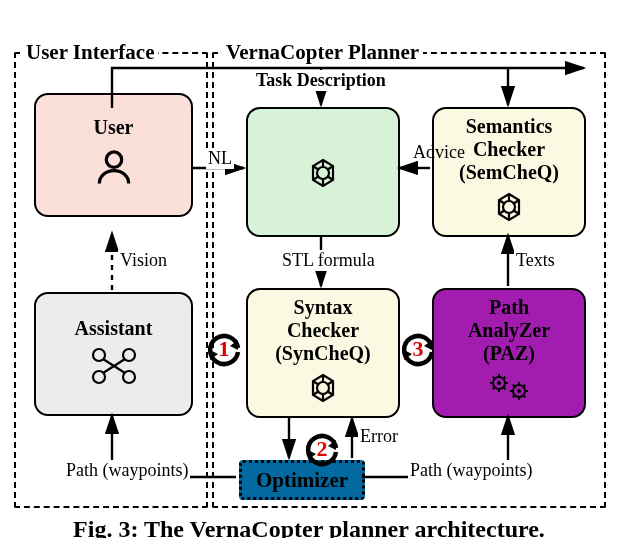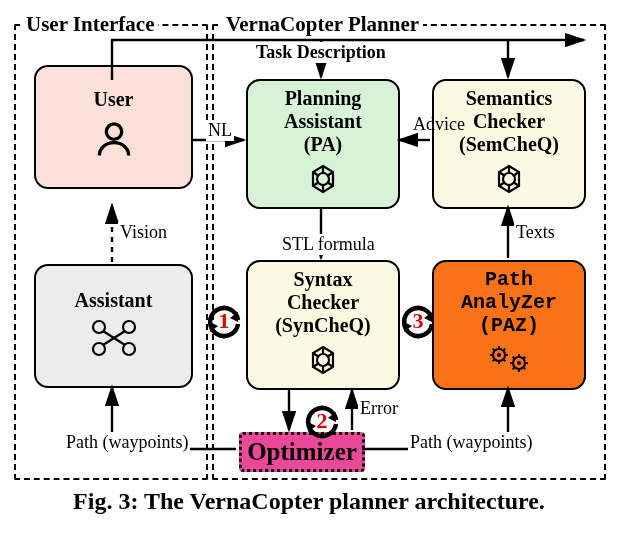--- a/index.html
+++ b/index.html
@@ -7,20 +7,21 @@
     padding: 12px;
     font-family: "Times New Roman", serif;
     background: #fff;
     width: 618px;
     box-sizing: border-box;
   }
   .canvas {
     position: relative;
     width: 594px;
     height: 470px;
+    margin-top: 28px;
   }
   .section-border {
     position: absolute;
     border: 2.5px dashed #000;
     border-radius: 2px;
   }
   .section-title {
     position: absolute;
     font-size: 21px;
     font-weight: bold;
@@ -43,23 +44,23 @@
   }
   .node .label { white-space: pre-line; }
   .node .icon { margin-top: 6px; }
   .optimizer {
     position: absolute;
     border: 3px dotted #000;
     border-radius: 4px;
     display: flex;
     align-items: center;
     justify-content: center;
-    font-size: 25px;
-    font-weight: bold;
-    background: #ec4899;
+    font-size: 21px;
+    font-weight: bold;
+    background: #0369a1;
   }
   .edge-label {
     position: absolute;
     font-size: 18px;
     background: #fff;
     padding: 0 2px;
   }
   svg.arrows {
     position: absolute;
     left: 0; top: 0;
@@ -115,23 +116,20 @@
           <circle cx="39" cy="9" r="6"></circle>
         <circle cx="9" cy="31" r="6"></circle>
           <circle cx="39" cy="31" r="6"></circle>
         <line x1="13" y1="13" x2="35" y2="27"></line>
         <line x1="13" y1="27" x2="35" y2="13"></line>
       </svg>
     </div>
   </div>
 
   <div class="node" style="left:234px; top:67px; width:150px; height:126px; background:#d8f2d8;">
-    <div class="label">Planning
-Assistant
-(PA)</div>
     <div class="icon">
       <svg width="34" height="34" viewBox="0 0 34 34">
           <g fill="none" stroke="#000" stroke-width="2.2">
         <path d="M17 4 27 10 27 24 17 30 7 24 7 10z"></path>
             <circle cx="17" cy="17" r="6"></circle>
         <path d="M17 4 L17 11 M27 10 L21 14 M27 24 L21 20 M17 30 L17 23 M7 24 L13 20 M7 10 L13 14"></path>
       </g>
         </svg>
     </div>
   </div>
@@ -159,21 +157,21 @@
       <svg width="34" height="34" viewBox="0 0 34 34">
           <g fill="none" stroke="#000" stroke-width="2.2">
         <path d="M17 4 27 10 27 24 17 30 7 24 7 10z"></path>
             <circle cx="17" cy="17" r="6"></circle>
         <path d="M17 4 L17 11 M27 10 L21 14 M27 24 L21 20 M17 30 L17 23 M7 24 L13 20 M7 10 L13 14"></path>
       </g>
         </svg>
     </div>
   </div>
 
-  <div class="node" style="left:420px; top:248px; width:150px; height:126px; background:#f97316;font-family:Liberation Mono, monospace;">
+  <div class="node" style="left:420px; top:248px; width:150px; height:126px; background:#a21caf;">
     <div class="label">Path
 AnalyZer
 (PAZ)</div>
     <div class="icon">
       <svg width="44" height="34" viewBox="0 0 44 34" fill="#000">
         <g transform="translate(12,12)">
             <circle r="6" fill="none" stroke="#000" stroke-width="2"></circle>
             <circle r="2"></circle>
           <g stroke="#000" stroke-width="2">
               <line x1="0" y1="-9" x2="0" y2="-6"></line>
@@ -241,21 +239,21 @@
       <path d="M100 250 L100 193"></path>
     </g>
 
     <circle cx="100" cy="68" r="0"></circle>
     <path d="M100 68 L100 47" stroke="#000" stroke-width="2.4"></path>
   </svg>
 
   <div class="edge-label" style="left:242px; top:30px;font-weight:bold;">Task Description</div>
   <div class="edge-label" style="left:194px; top:108px;">NL</div>
   <div class="edge-label" style="left:386px; top:102px; background:transparent;padding-left:15px;">Advice</div>
-  <div class="edge-label" style="left:268px; top:222px;text-align:right;">STL formula</div>
+  <div class="edge-label" style="left:268px; top:210px;text-align:right;">STL formula</div>
   <div class="edge-label" style="left:346px; top:386px;">Error</div>
   <div class="edge-label" style="left:502px; top:210px;">Texts</div>
   <div class="edge-label" style="left:396px; top:420px;">Path (waypoints)</div>
   <div class="edge-label" style="left:52px; top:420px;">Path (waypoints)</div>
   <div class="edge-label" style="left:106px; top:210px;">Vision</div>
 
   <div class="cycle-badge" style="left:192px; top:290px;">
     <svg width="40" height="40" viewBox="0 0 40 40">
         <g fill="none" stroke="#000" stroke-width="4.5">
       <path d="M34 18 A14 14 0 1 0 34 22"></path>

